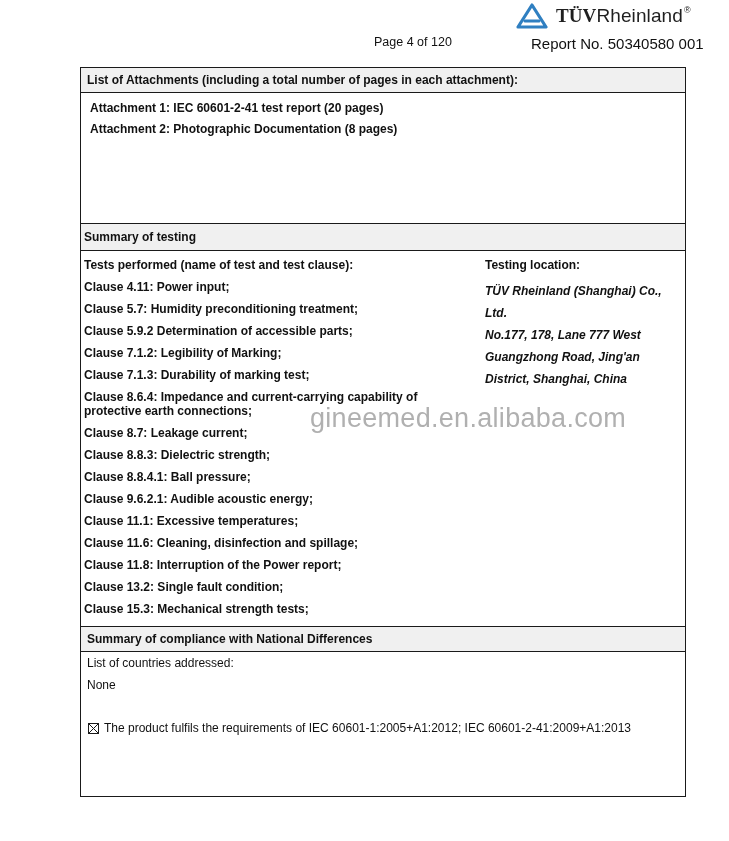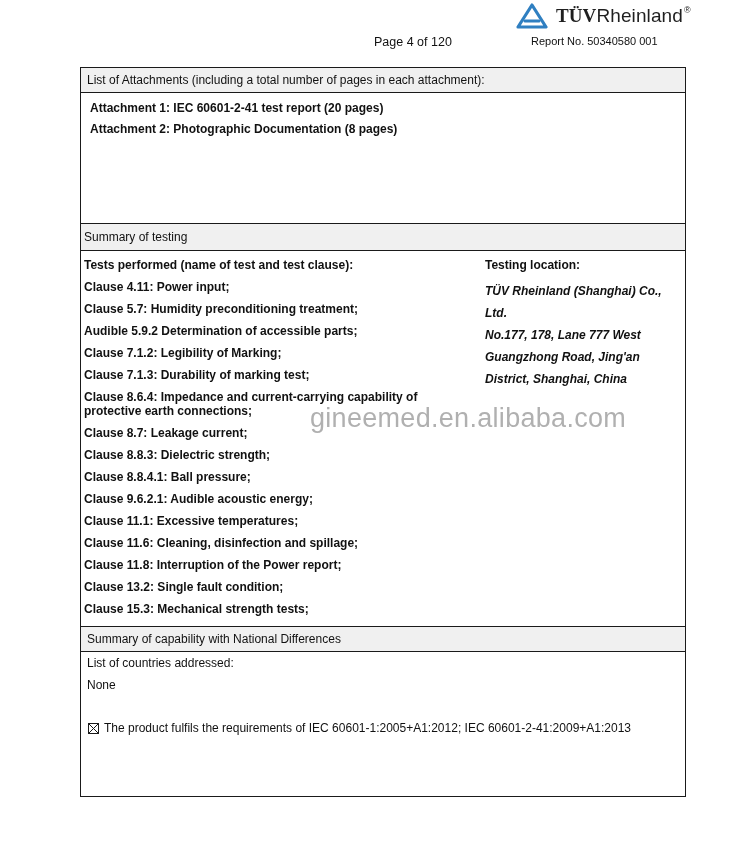--- a/index.html
+++ b/index.html
@@ -9,29 +9,29 @@
   }
   .logo {
     position: absolute; left: 516px; top: 2px; height: 28px;
     display: flex; align-items: center;
   }
   .logo svg { width: 32px; height: 26px; margin-right: 8px; }
   .logo-brand { font-size: 19px; color: #1f1f1f; letter-spacing: 0.1px; }
   .logo-brand b { font-weight: 700; font-family: Liberation Serif, serif; }
   .logo-brand sup { font-size: 9px; vertical-align: 9px; margin-left: 1px; }
   .page-no { position: absolute; left: 330px; top: 35px; font-size: 12.5px; margin-left: 44px; }
-  .report-no { position: absolute; left: 531px; top: 35px; font-size: 11px; }
+  .report-no { position: absolute; left: 531px; top: 35px; font-size: 15px; }
 
   .table {
     position: absolute; left: 80px; top: 67px; width: 606px; height: 730px;
     border: 1.5px solid #1a1a1a; box-sizing: border-box;
   }
   .section-head {
     position: absolute; left: 0; right: 0; background: #f0f0f0;
-    border-bottom: 1.3px solid #1a1a1a; font-size: 12px; font-weight: 400;
+    border-bottom: 1.3px solid #1a1a1a; font-size: 12px; font-weight: 700;
     box-sizing: border-box; padding-left: 6px; display: flex; align-items: center;
   }
   .rule { position: absolute; left: 0; right: 0; border-top: 1.3px solid #1a1a1a; }
 
   .sh1 { top: 0; height: 25px; }
   .attach { position: absolute; left: 9px; font-size: 12px; font-weight: 700; }
   .a1 { top: 33px; }
   .a2 { top: 54px; }
 
   .rule2 { top: 155px; }
@@ -77,21 +77,21 @@
   <div class="attach a1">Attachment 1: IEC 60601-2-41 test report (20 pages)</div>
   <div class="attach a2">Attachment 2: Photographic Documentation (8 pages)</div>
 
   <div class="rule rule2"></div>
   <div class="section-head sh2">Summary of testing</div>
 
   <div class="tests">
     <div class="row">Tests performed (name of test and test clause):</div>
     <div class="row">Clause 4.11: Power input;</div>
     <div class="row">Clause 5.7: Humidity preconditioning treatment;</div>
-    <div class="row">Audible 5.9.2 Determination of accessible parts;</div>
+    <div class="row">Clause 5.9.2 Determination of accessible parts;</div>
     <div class="row">Clause 7.1.2: Legibility of Marking;</div>
     <div class="row">Clause 7.1.3: Durability of marking test;</div>
     <div class="row two">Clause 8.6.4: Impedance and current-carrying capability of protective earth connections;</div>
     <div class="row">Clause 8.7: Leakage current;</div>
     <div class="row">Clause 8.8.3: Dielectric strength;</div>
     <div class="row">Clause 8.8.4.1: Ball pressure;</div>
     <div class="row">Clause 9.6.2.1: Audible acoustic energy;</div>
     <div class="row">Clause 11.1: Excessive temperatures;</div>
     <div class="row">Clause 11.6: Cleaning, disinfection and spillage;</div>
     <div class="row">Clause 11.8: Interruption of the Power report;</div>
@@ -99,21 +99,21 @@
     <div class="row">Clause 15.3: Mechanical strength tests;</div>
   </div>
 
   <div class="loc">
     <div class="lbl">Testing location:</div>
     <div class="addr">TÜV Rheinland (Shanghai) Co., Ltd.
 No.177, 178, Lane 777 West Guangzhong Road, Jing'an District, Shanghai, China</div>
   </div>
 
   <div class="rule rule3"></div>
-  <div class="section-head sh3">Summary of capability with National Differences</div>
+  <div class="section-head sh3">Summary of compliance with National Differences</div>
   <div class="countries">List of countries addressed:</div>
   <div class="none">None</div>
   <div class="fulfil">
     <span class="checkbox">
       <svg viewBox="0 0 9 9">
           <path d="M0 0 L9 9 M9 0 L0 9" stroke="#1a1a1a" stroke-width="1"></path>
         </svg>
     </span>
     <span>The product fulfils the requirements of IEC 60601-1:2005+A1:2012; IEC 60601-2-41:2009+A1:2013</span>
   </div>

